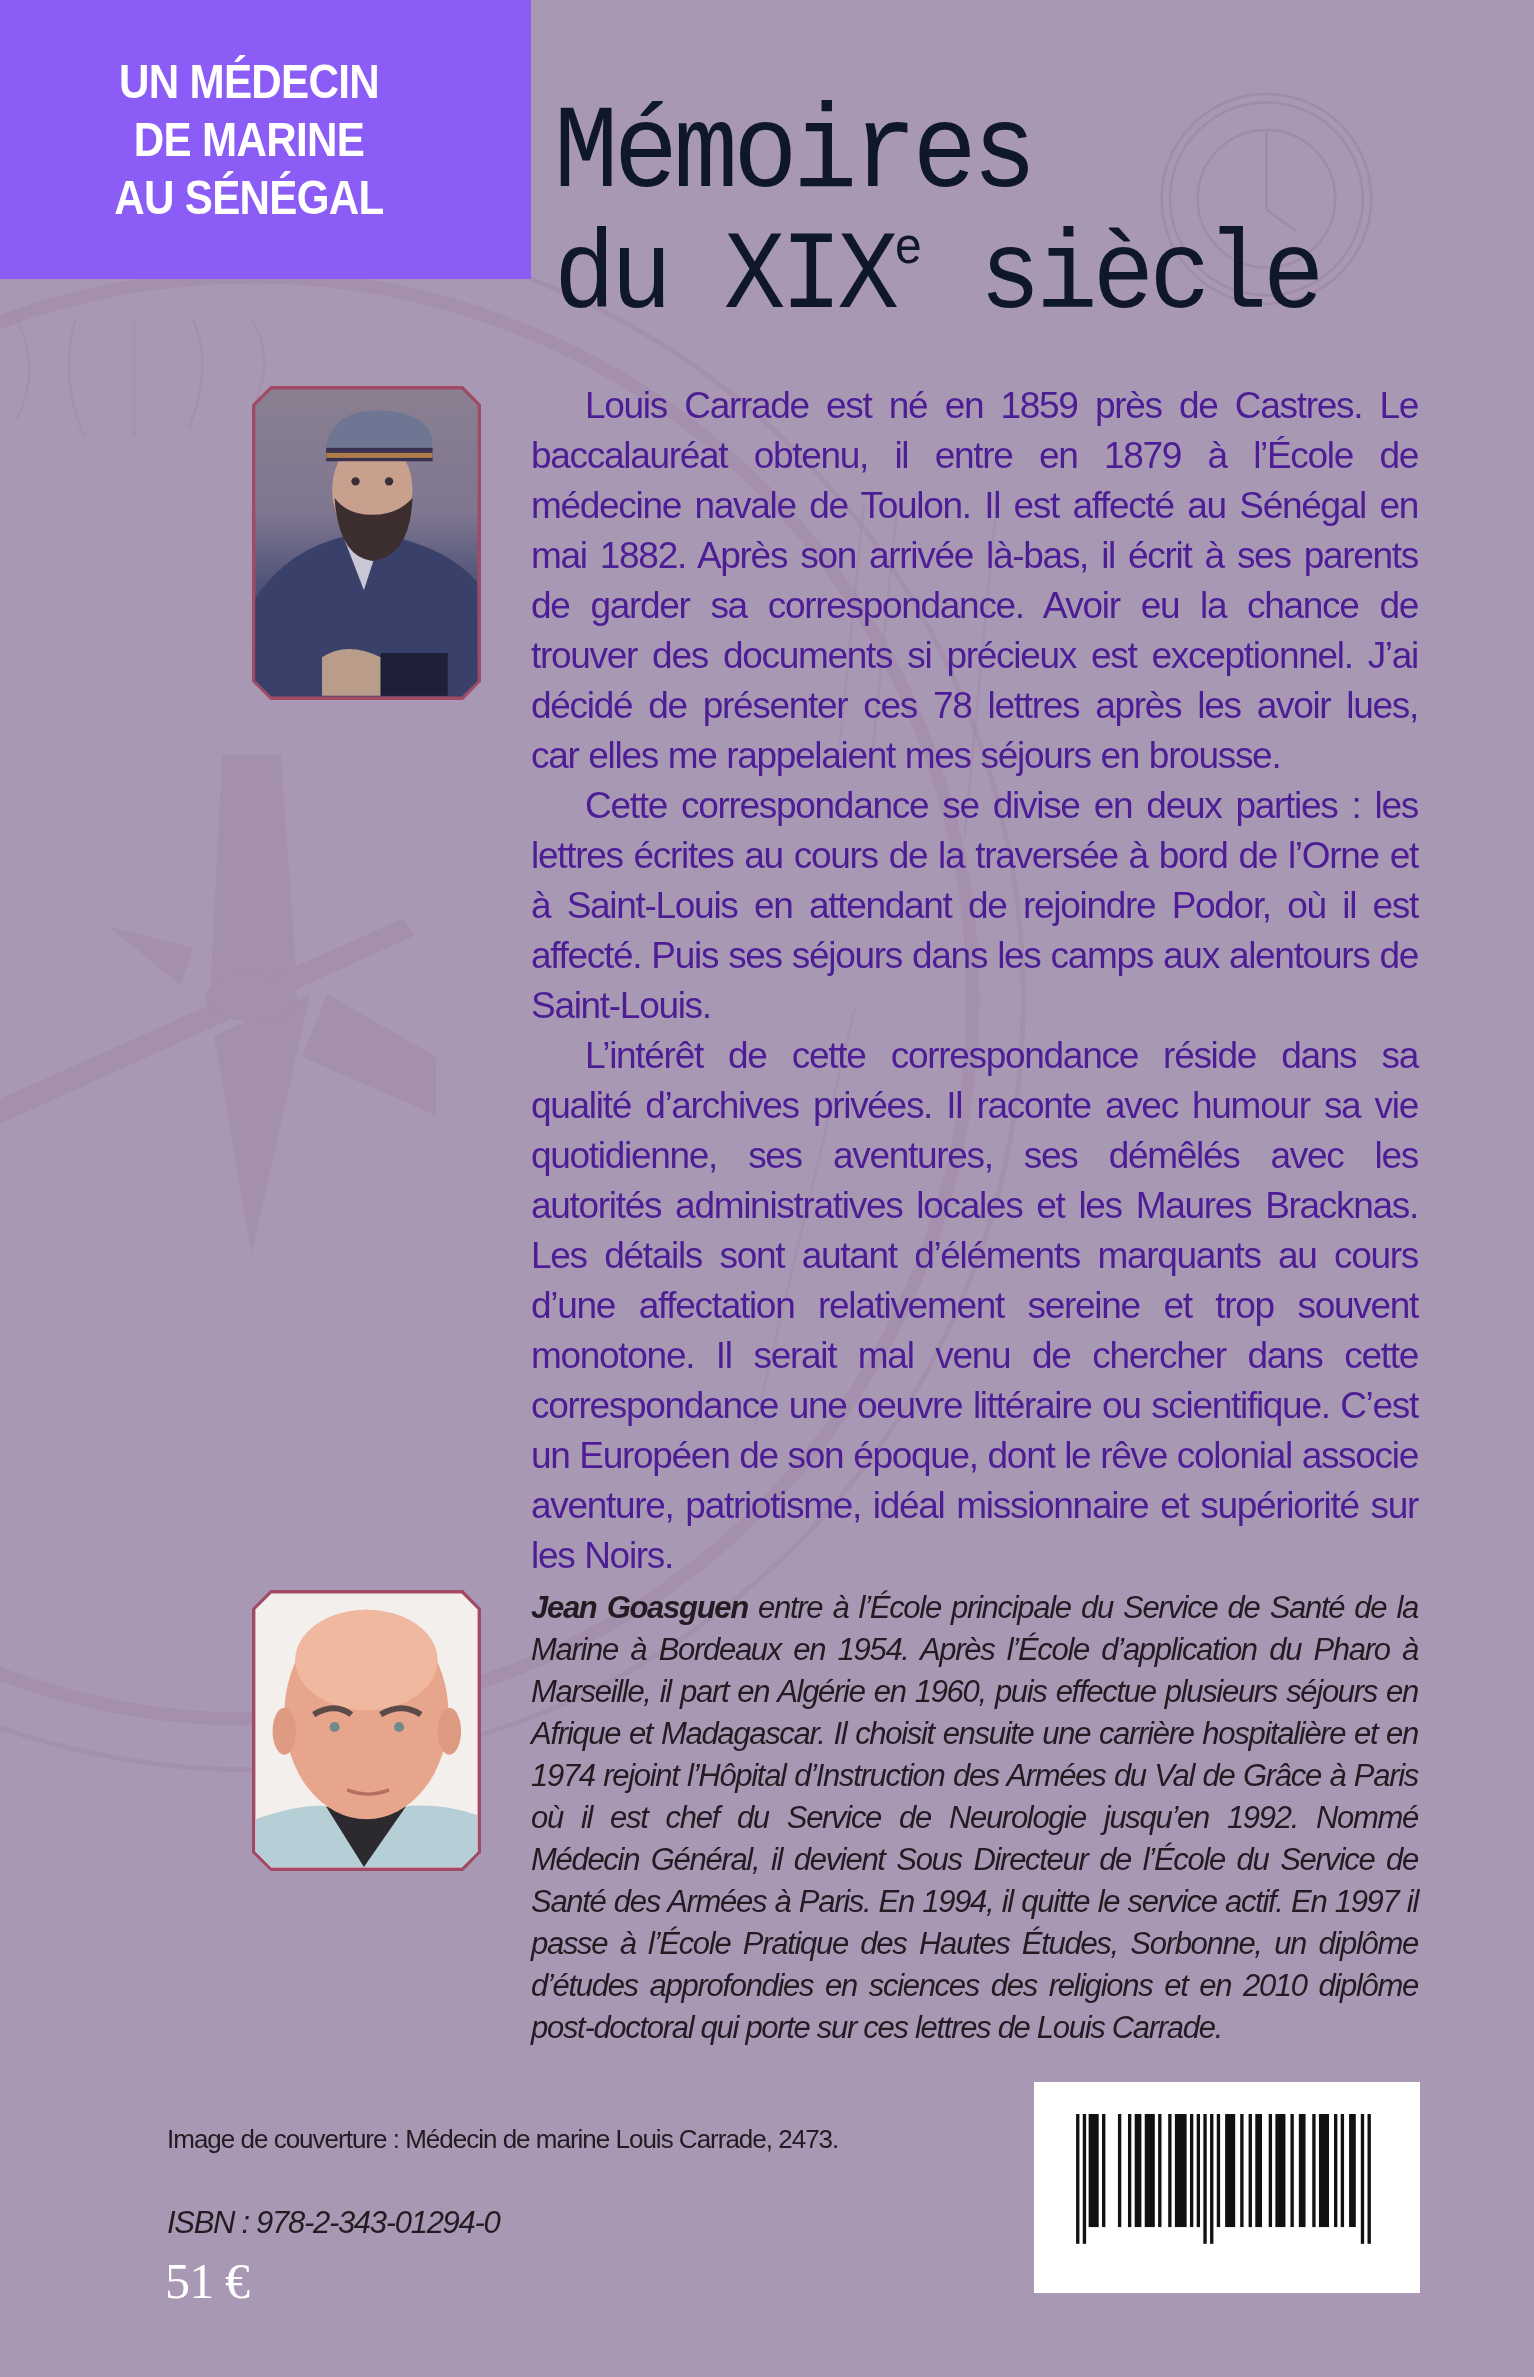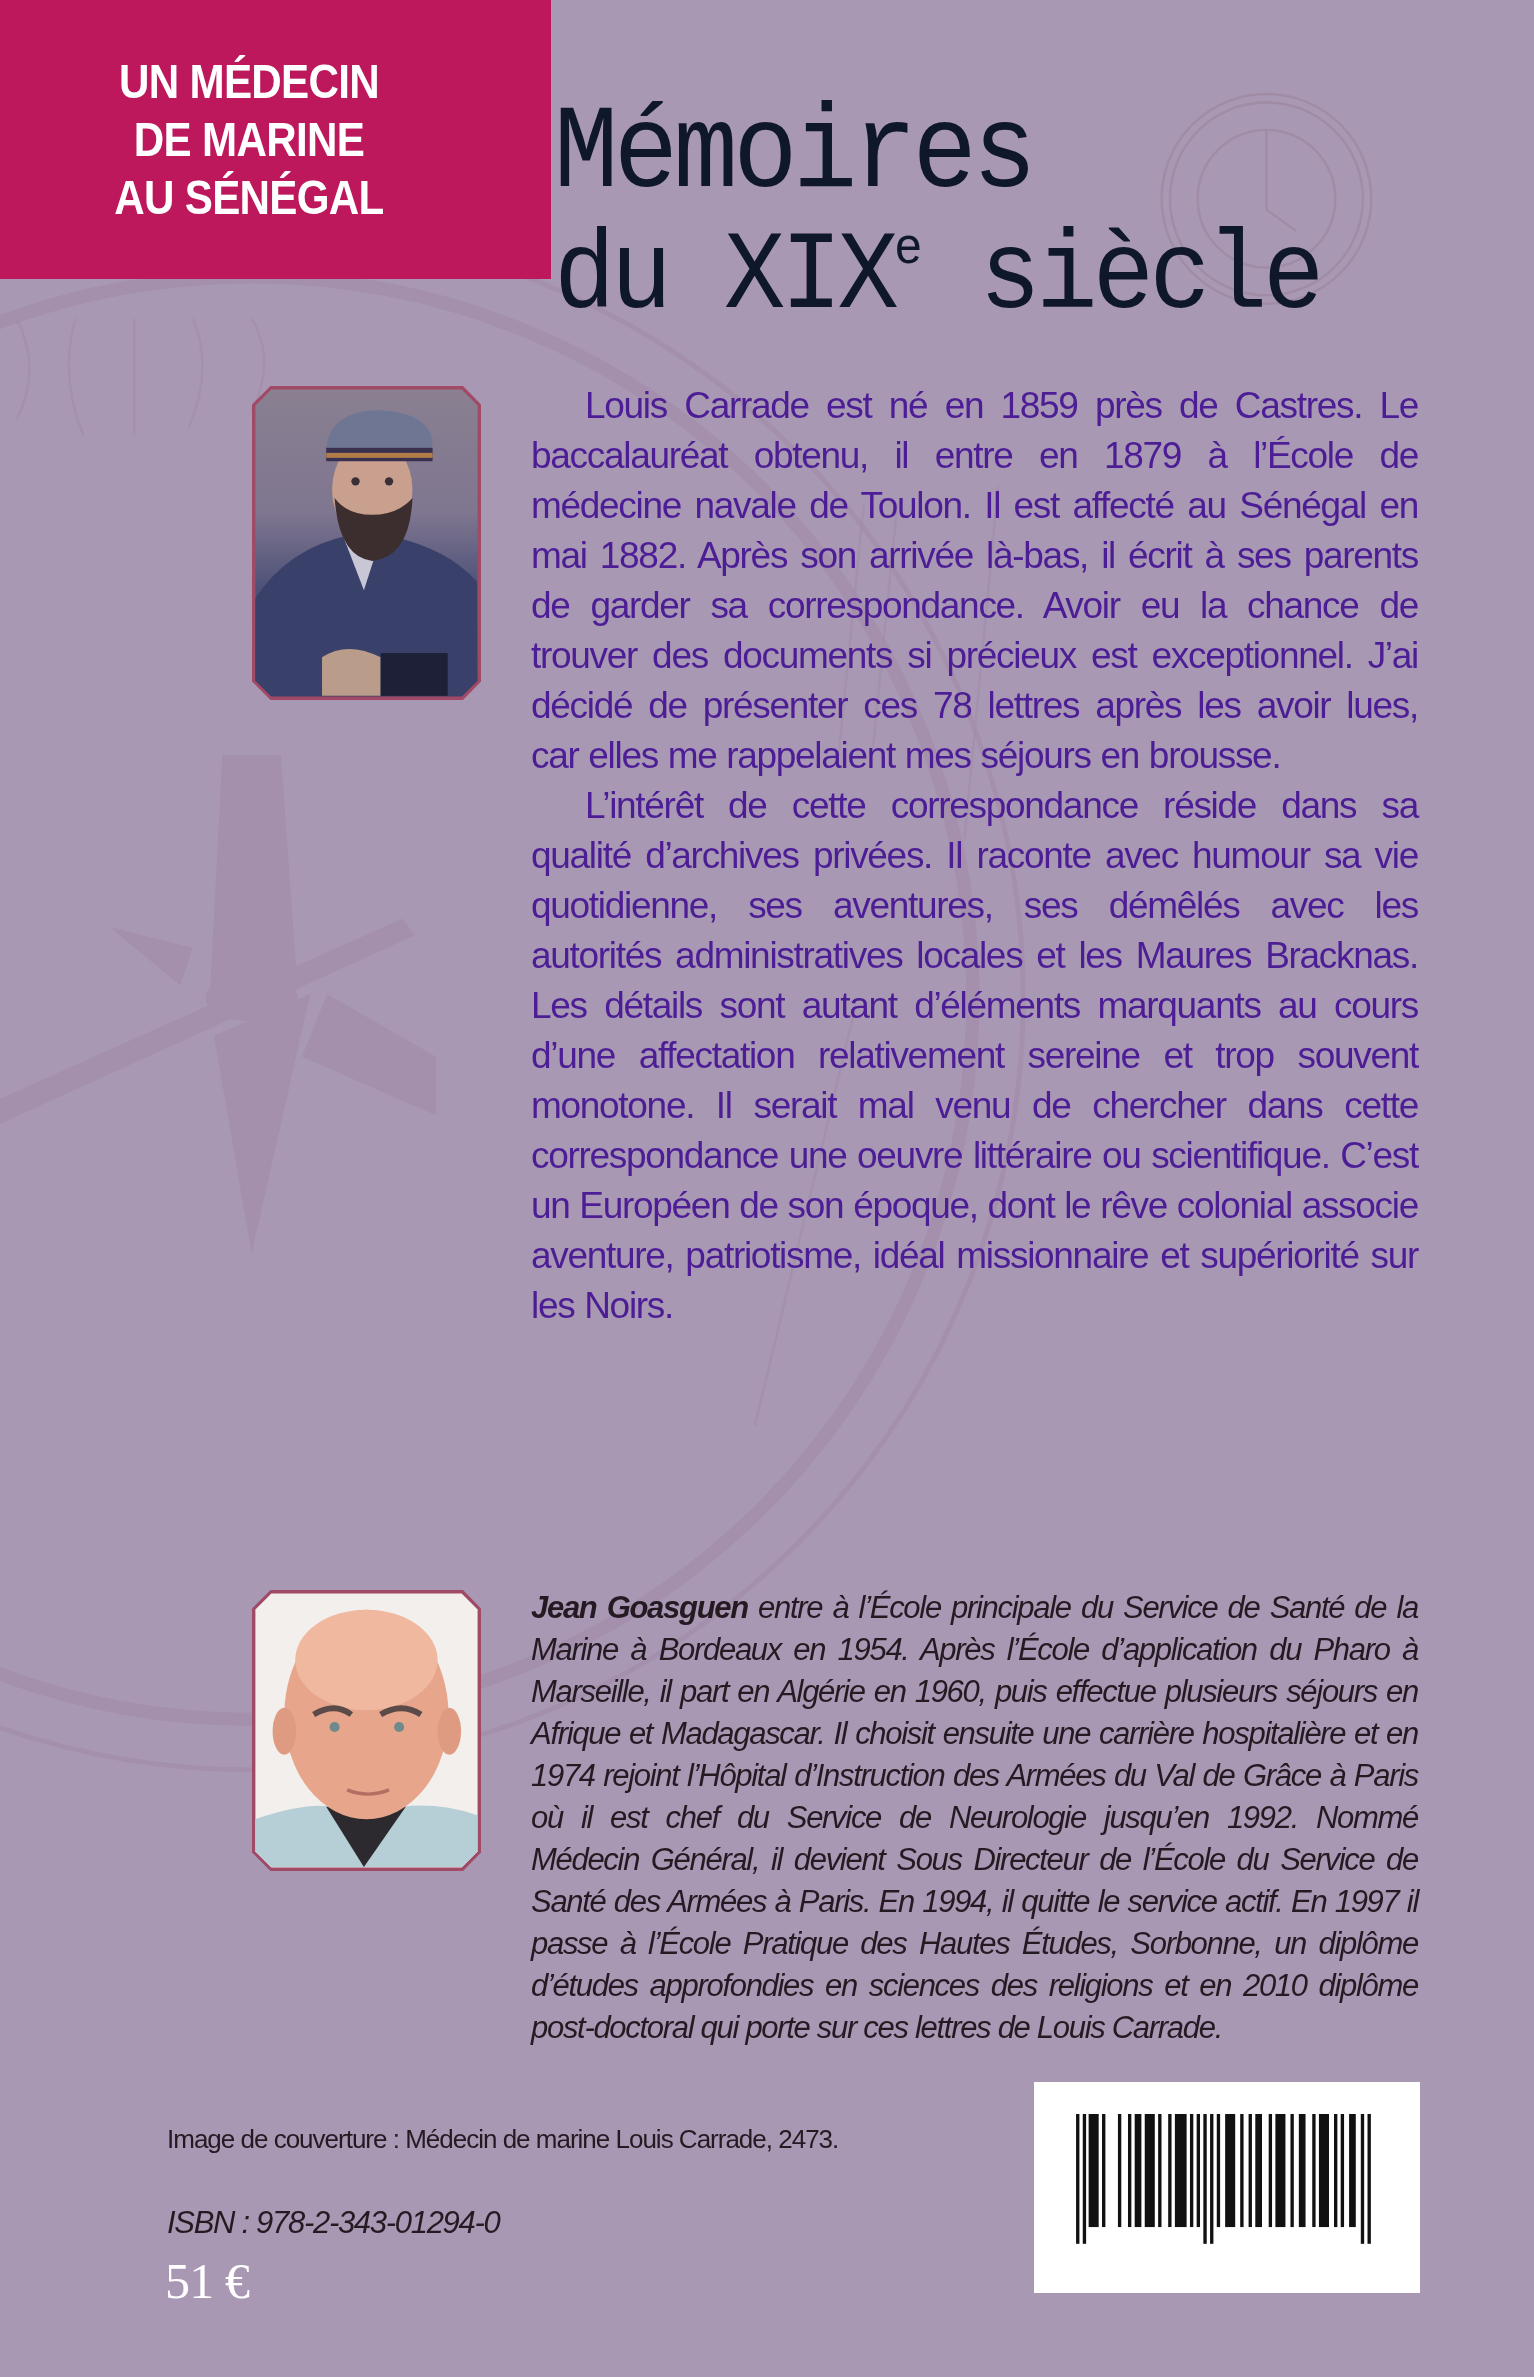--- a/index.html
+++ b/index.html
@@ -6,22 +6,21 @@
   body {
     width: 1534px; height: 2377px; position: relative; overflow: hidden;
     background: #a998b4;
     font-family: "Liberation Sans", sans-serif;
     color: #231a22;
   }
   .abs { position: absolute; }
   .bg-svg { position: absolute; left: 0; top: 0; width: 1534px; height: 2377px; }
   .title-box {
     position: absolute; left: 0; top: 0; width: 531px; height: 279px;
-    background: #be185d;
-    padding-left: 20px;
+    background: #8b5cf6;
   }
   .title-text {
     position: absolute; left: 0; top: 52px; width: 579px;
     text-align: center; color: #ffffff; font-weight: bold;
     font-size: 49px; line-height: 58px; letter-spacing: -0.8px;
     transform: scaleX(0.86); transform-origin: 0 0;
   }
   .title-text div { white-space: nowrap; }
   .series {
     position: absolute; left: 554px; top: 92px;
@@ -119,20 +118,21 @@
       <circle cx="120" cy="110" r="5" fill="#3a2f36"></circle>
       <circle cx="160" cy="110" r="5" fill="#3a2f36"></circle>
       <path d="M80 320 Q110 300 150 320 L150 366 L80 366 Z" fill="#b99d8a"></path>
       <rect x="150" y="315" width="80" height="51" fill="#1e2038"></rect>
     </svg>
   </div>
 </div>
 
 <div class="body-text">
   <p>Louis Carrade est né en 1859 près de Castres. Le baccalauréat obtenu, il entre en 1879 à l’École de médecine navale de Toulon. Il est affecté au Sénégal en mai 1882. Après son arrivée là-bas, il écrit à ses parents de garder sa correspondance. Avoir eu la chance de trouver des documents si précieux est exceptionnel. J’ai décidé de présenter ces 78 lettres après les avoir lues, car elles me rappelaient mes séjours en brousse.</p>
+  <p>Cette correspondance se divise en deux parties : les lettres écrites au cours de la traversée à bord de l’Orne et à Saint-Louis en attendant de rejoindre Podor, où il est affecté. Puis ses séjours dans les camps aux alentours de Saint-Louis.</p>
   <p>L’intérêt de cette correspondance réside dans sa qualité d’archives privées. Il raconte avec humour sa vie quotidienne, ses aventures, ses démêlés avec les autorités administratives locales et les Maures Bracknas. Les détails sont autant d’éléments marquants au cours d’une affectation relativement sereine et trop souvent monotone. Il serait mal venu de chercher dans cette correspondance une oeuvre littéraire ou scientifique. C’est un Européen de son époque, dont le rêve colonial associe aventure, patriotisme, idéal missionnaire et supériorité sur les Noirs.</p>
 </div>
 
 <div class="photo" style="left:252px; top:1590px; height:281px;">
   <div class="photo-inner" style="background:#f3efec;">
     <svg width="222" height="274" viewBox="0 0 265 327" xmlns="http://www.w3.org/2000/svg">
       <path d="M0 327 L0 270 Q60 250 90 255 L175 255 Q220 250 265 265 L265 327 Z" fill="#b6cfd6"></path>
       <path d="M85 255 L130 327 L180 255 Z" fill="#2c2a2e"></path>
       <ellipse cx="133" cy="145" rx="98" ry="125" fill="#e7a58c"></ellipse>
       <ellipse cx="133" cy="80" rx="85" ry="60" fill="#efb89f"></ellipse>

